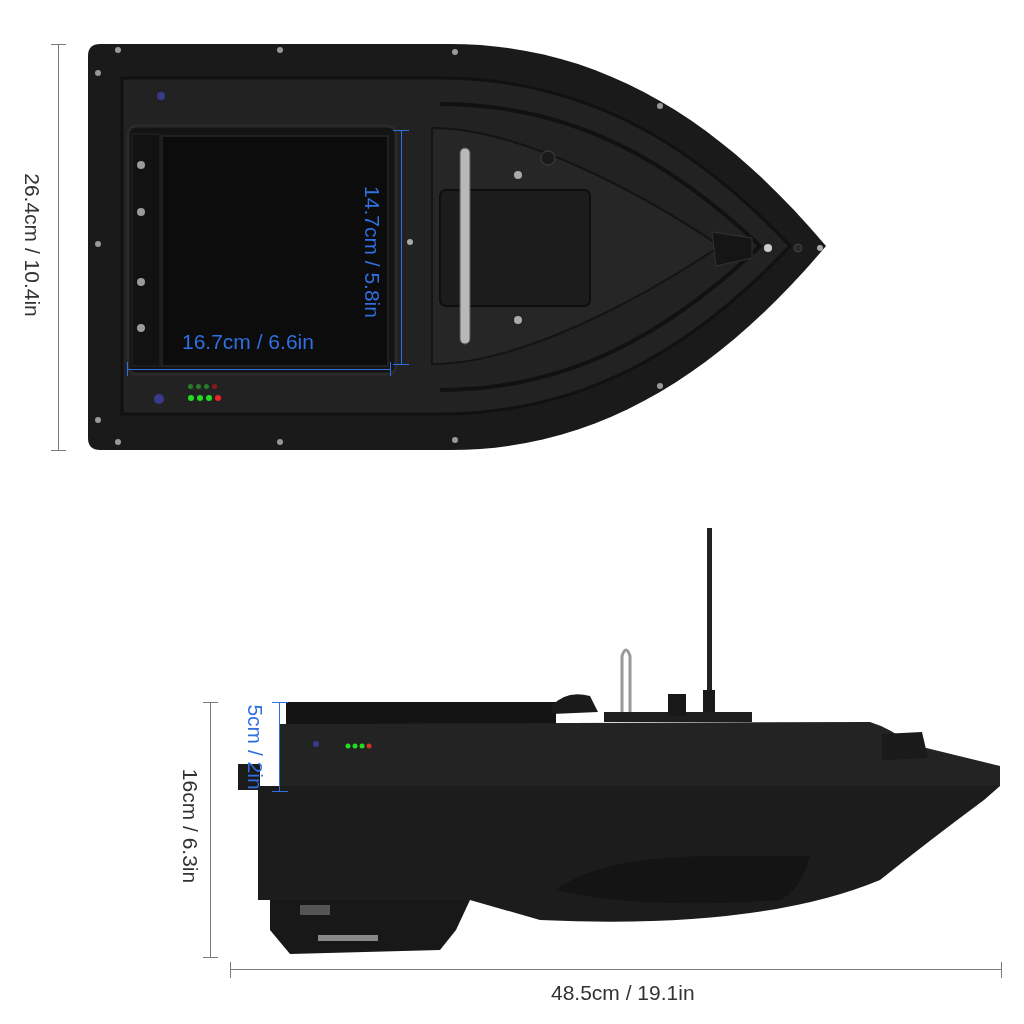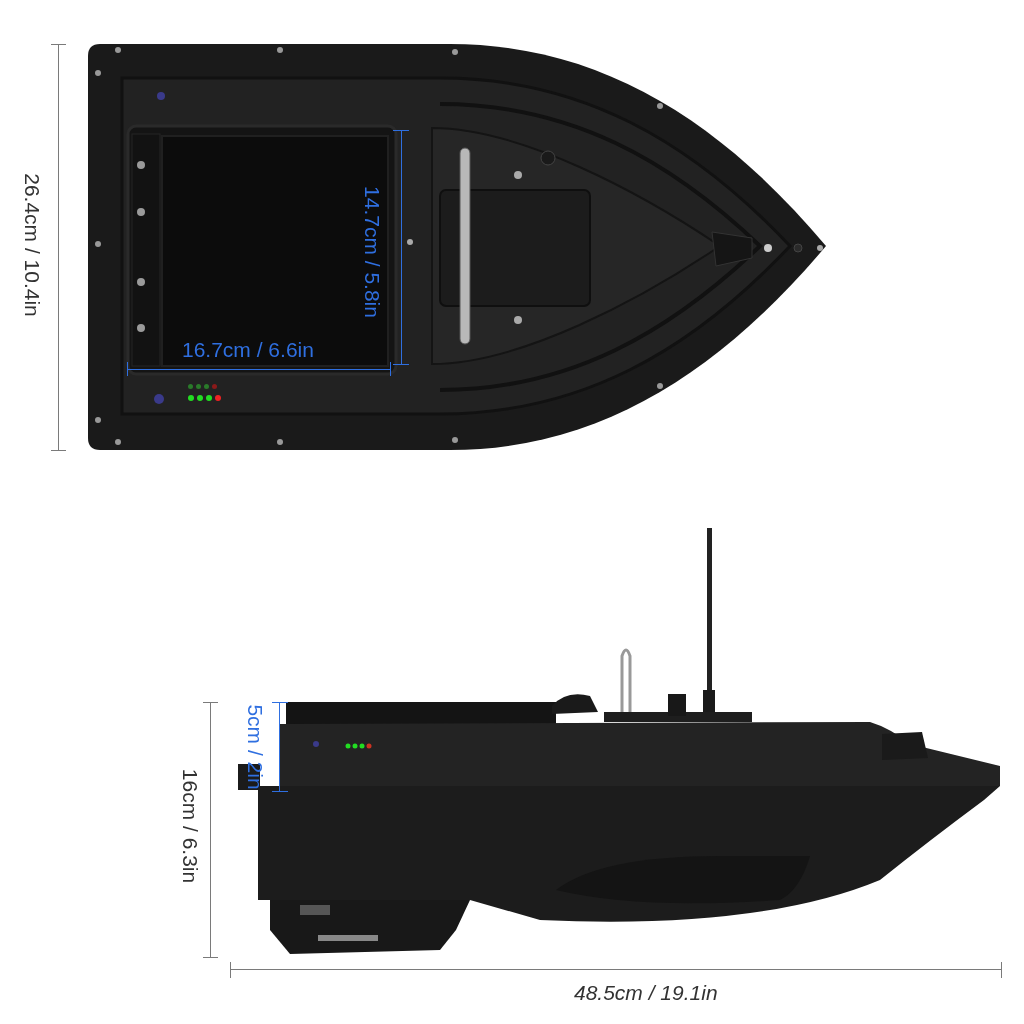--- a/index.html
+++ b/index.html
@@ -86,21 +86,21 @@
   <div class="dim-text vtext" style="left:-48px; top:233px; width:160px; text-align:center;">26.4cm / 10.4in</div>
 
   <div class="blue-line" style="left:401px; top:130px; width:1px; height:234px;"></div>
   <div class="blue-line" style="left:393px; top:130px; width:16px; height:1px;"></div>
   <div class="blue-line" style="left:393px; top:364px; width:16px; height:1px;"></div>
   <div class="blue-text vtext" style="left:292px; top:240px; width:160px; text-align:center;">14.7cm / 5.8in</div>
 
   <div class="blue-line" style="left:127px; top:369px; width:264px; height:1px;"></div>
   <div class="blue-line" style="left:127px; top:362px; width:1px; height:14px;"></div>
   <div class="blue-line" style="left:390px; top:362px; width:1px; height:14px;"></div>
-  <div class="blue-text" style="left:182px; top:338px;">16.7cm / 6.6in</div>
+  <div class="blue-text" style="left:182px; top:330px;">16.7cm / 6.6in</div>
 </div>
 
 <div>
   <svg width="1024" height="1024" viewBox="0 0 1024 1024" style="top:0;">
 
     <rect x="707" y="528" width="5" height="186" fill="#222"></rect>
     <rect x="703" y="690" width="12" height="26" fill="#1a1a1a"></rect>
 
     <path d="M622,712 L622,656 Q626,644 630,656 L630,712" fill="none" stroke="#999" stroke-width="3"></path>
 
@@ -135,14 +135,14 @@
   <div class="dim-text vtext" style="left:110px; top:814px; width:160px; text-align:center;">16cm / 6.3in</div>
 
   <div class="blue-line" style="left:279px; top:702px; width:1px; height:90px;"></div>
   <div class="blue-line" style="left:272px; top:702px; width:16px; height:1px;"></div>
   <div class="blue-line" style="left:272px; top:791px; width:16px; height:1px;"></div>
   <div class="blue-text vtext" style="left:200px; top:735px; width:110px; text-align:center;">5cm / 2in</div>
 
   <div class="dim-line" style="left:230px; top:969px; width:772px; height:1px;"></div>
   <div class="dim-line" style="left:230px; top:962px; width:1px; height:16px;"></div>
   <div class="dim-line" style="left:1001px; top:962px; width:1px; height:16px;"></div>
-  <div class="dim-text" style="left:574px; top:981px;font-style:italic;">48.5cm / 19.1in</div>
+  <div class="dim-text" style="left:551px; top:981px;">48.5cm / 19.1in</div>
 </div>
 
 </body></html>

